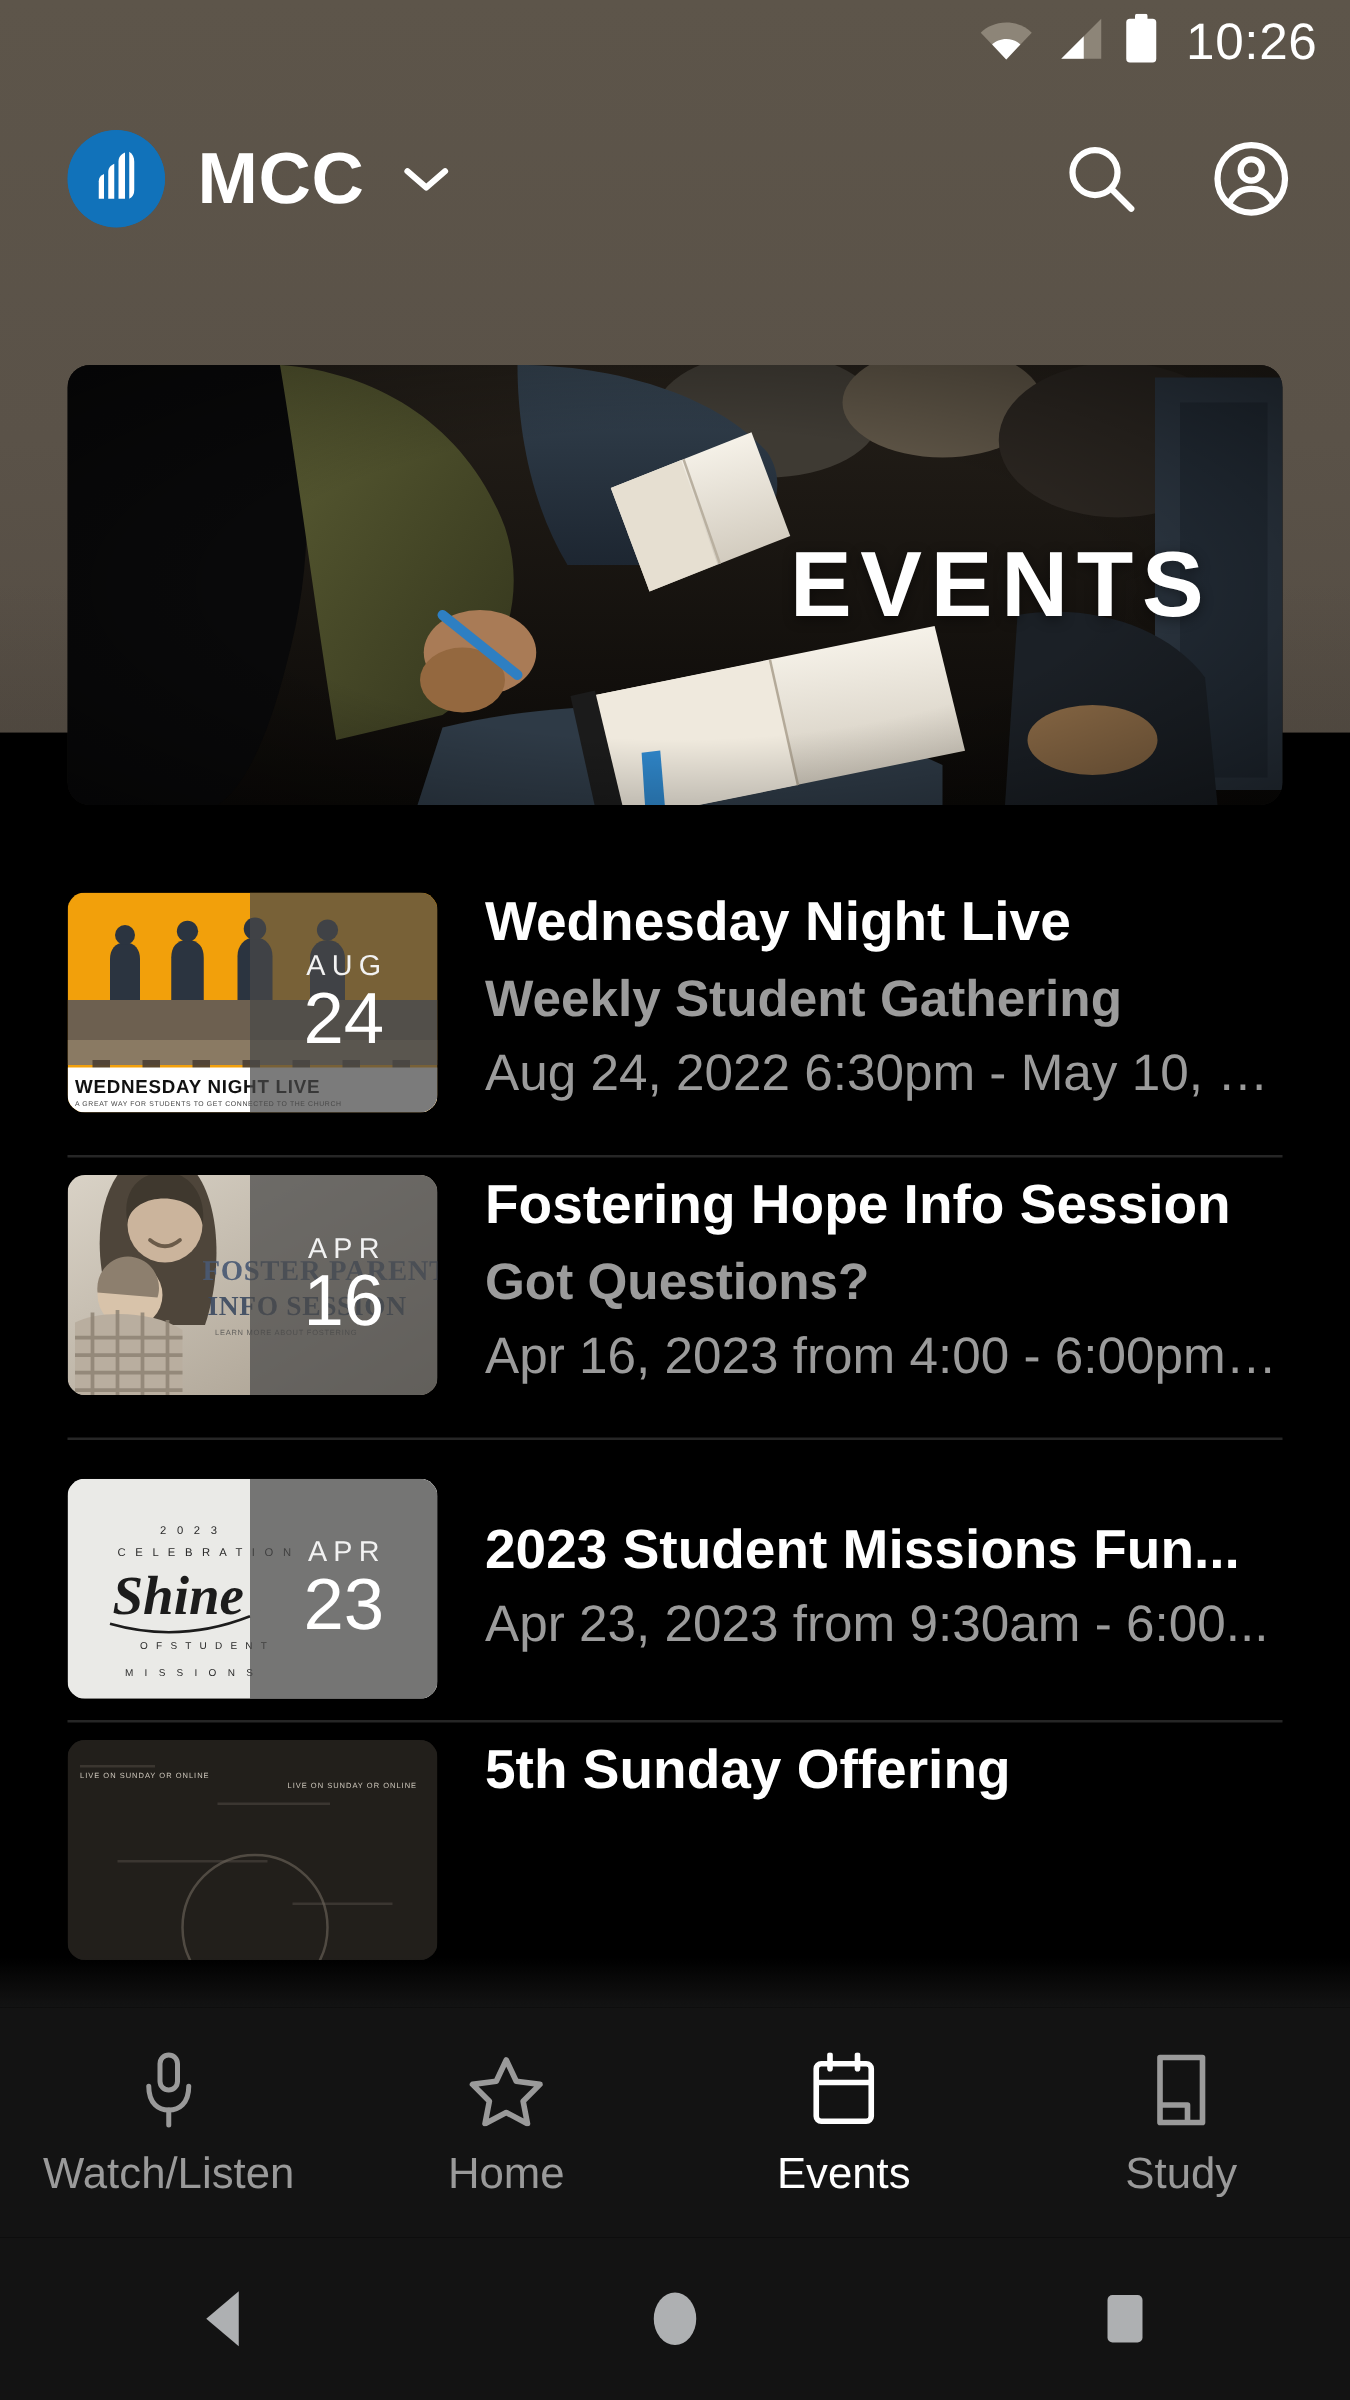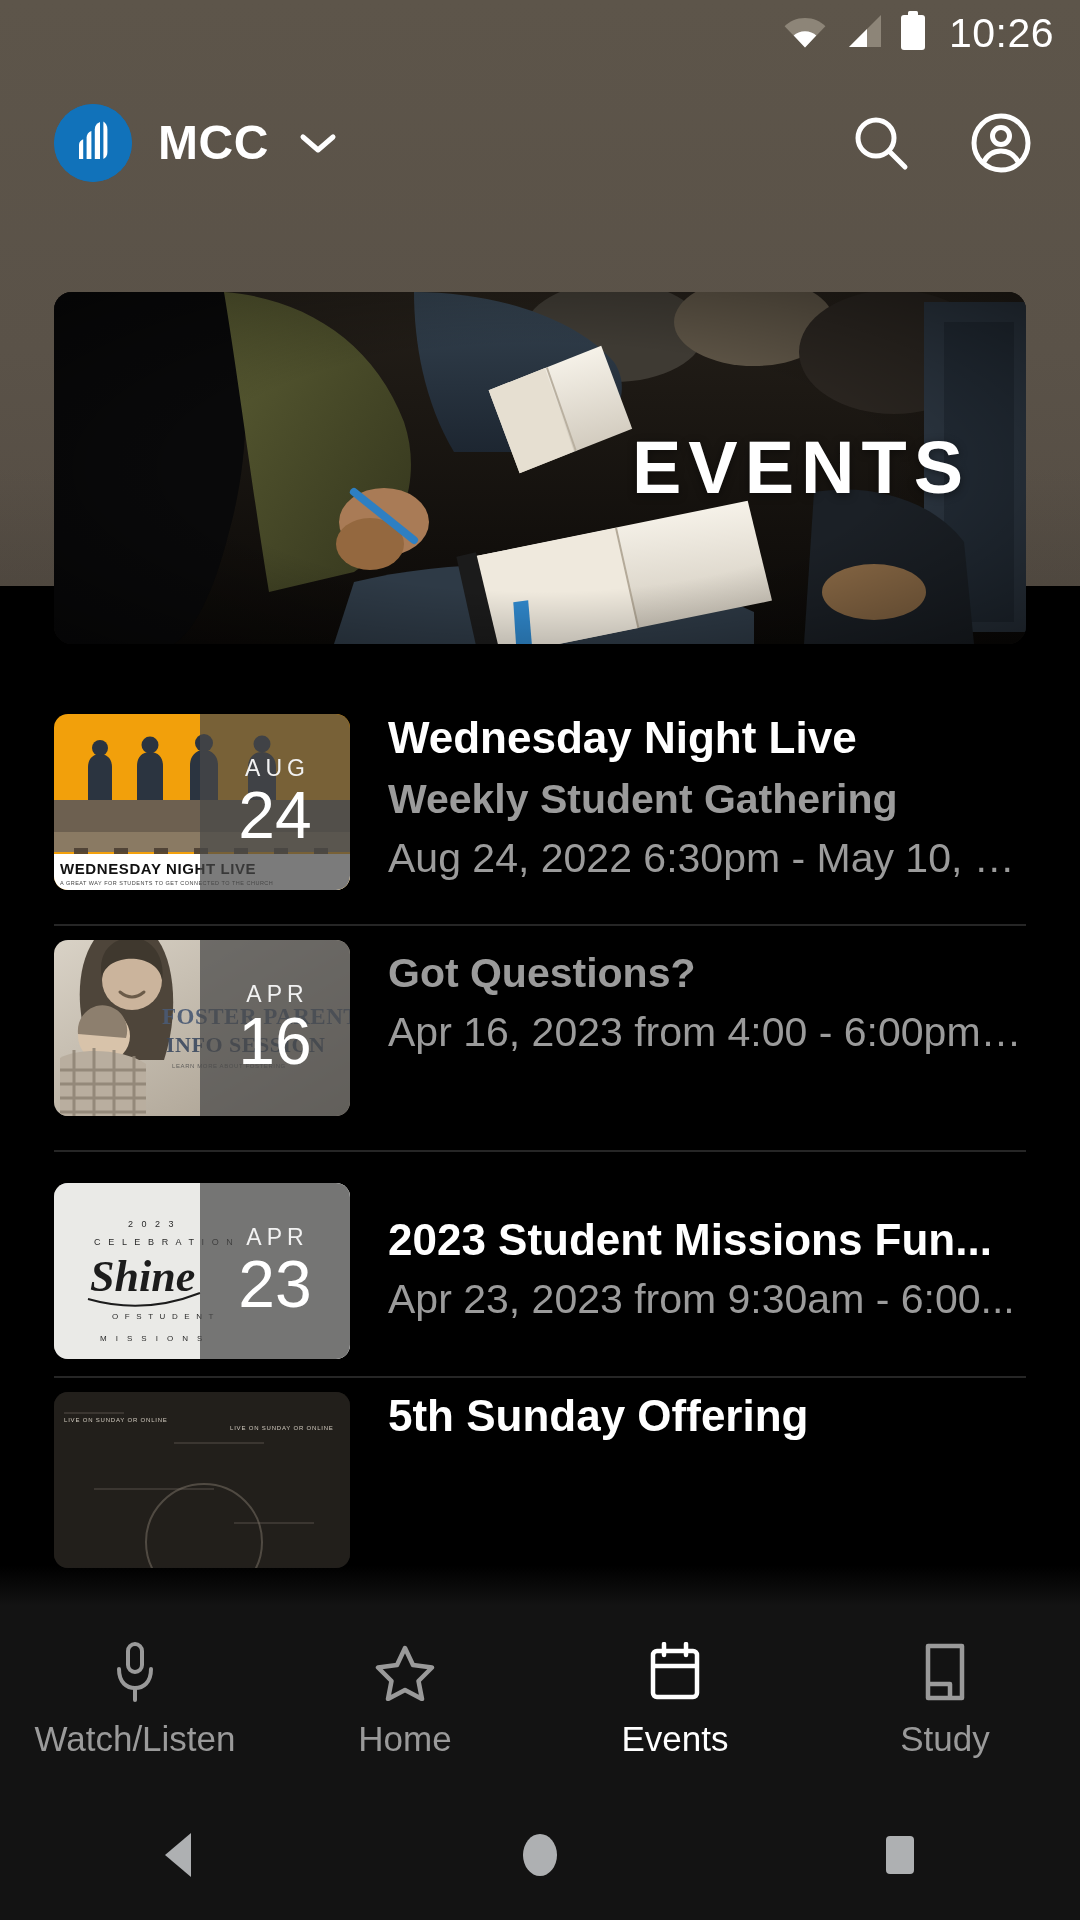--- a/index.html
+++ b/index.html
@@ -39,21 +39,21 @@
     display:flex; align-items:center; z-index:8;
     padding-left:54px; padding-right:48px;
   }
   .brand{ display:flex; align-items:center; gap:26px; }
   .logo-circle{
     width:78px; height:78px; border-radius:50%;
     background:#1172ba; position:relative; overflow:hidden; flex:none;
   }
   .logo-circle svg{ position:absolute; top:0; left:0; }
   .brand-name{
-    color:#ffffff; font-size:48px; font-weight:700; letter-spacing:.5px;
+    color:#ffffff; font-size:58px; font-weight:700; letter-spacing:.5px;
     line-height:1; white-space:nowrap;
   }
   .chev{ margin-left:4px; display:flex; align-items:center; }
   .appbar-spacer{ flex:1 1 auto; }
   .appbar-actions{ display:flex; align-items:center; gap:58px; }
   .icon-btn{ display:flex; align-items:center; justify-content:center;
              width:62px; height:62px; }
 
   
   .hero{
@@ -88,21 +88,21 @@
     position:absolute; top:0; right:0; width:150px; height:100%;
     background:rgba(72,72,72,.72);
     display:flex; flex-direction:column; align-items:center;
     justify-content:center; border-radius:0 14px 14px 0;
   }
   .date-mon{
     color:#f2f2f2; font-size:23px; font-weight:500; letter-spacing:5px;
     line-height:1; margin-bottom:2px; padding-left:5px;
   }
   .date-day{
-    color:#ffffff; font-size:66px; font-weight:400; line-height:1;
+    color:#ffffff; font-size:58px; font-weight:400; line-height:1;
   }
   .row-text{
     flex:1 1 auto; padding-left:38px; padding-top:12px; min-width:0;
   }
   .ev-title{
     color:#ffffff; font-size:44px; font-weight:700; line-height:1.18;
     white-space:nowrap; overflow:hidden; text-overflow:ellipsis;
   }
   .ev-sub{
     color:#9b9b9b; font-size:41px; font-weight:700; line-height:1.25;
@@ -361,20 +361,21 @@
           <text x="108" y="84" font-family="Liberation Serif, serif" font-size="23" font-weight="700" letter-spacing="0.5" fill="#4a5a74" opacity="0.92">FOSTER PARENT</text>
           <text x="112" y="112" font-family="Liberation Serif, serif" font-size="22" font-weight="700" letter-spacing="0.5" fill="#3c4a60" opacity="0.9">INFO SESSION</text>
           <text x="118" y="128" font-family="Liberation Sans, sans-serif" font-size="6" letter-spacing="0.6" fill="#4a4a4a" opacity="0.8">LEARN MORE ABOUT FOSTERING</text>
         </svg>
         <div class="date-badge">
           <div class="date-mon">APR</div>
           <div class="date-day">16</div>
         </div>
       </div>
       <div class="row-text">
+        <div class="ev-title">Fostering Hope Info Session</div>
         <div class="ev-sub">Got Questions?</div>
         <div class="ev-date">Apr 16, 2023 from 4:00 - 6:00pm ...</div>
       </div>
     </div>
     <div class="divider"></div>
 
     <div class="row center-v">
       <div class="thumb">
         <svg class="thumb-art" width="296" height="176" viewBox="0 0 296 176">
           <rect width="296" height="176" fill="#efefed"></rect>

